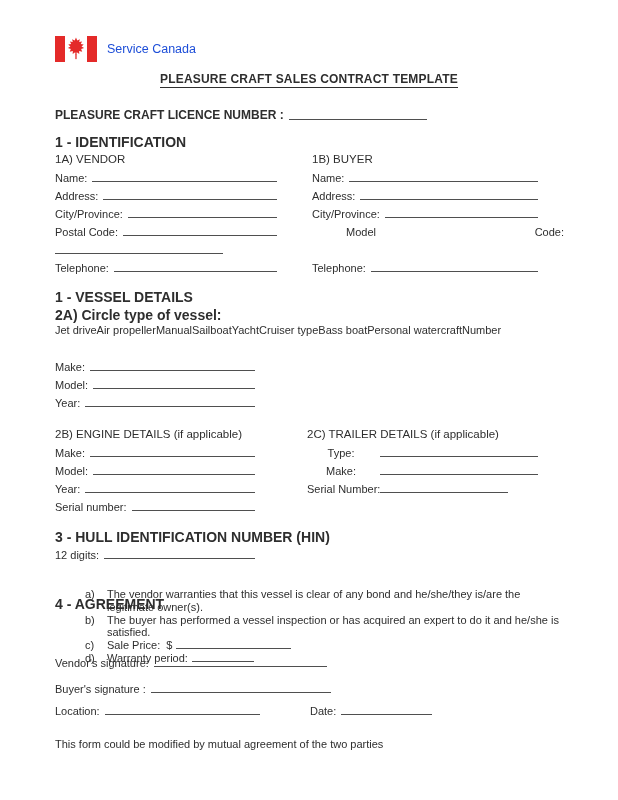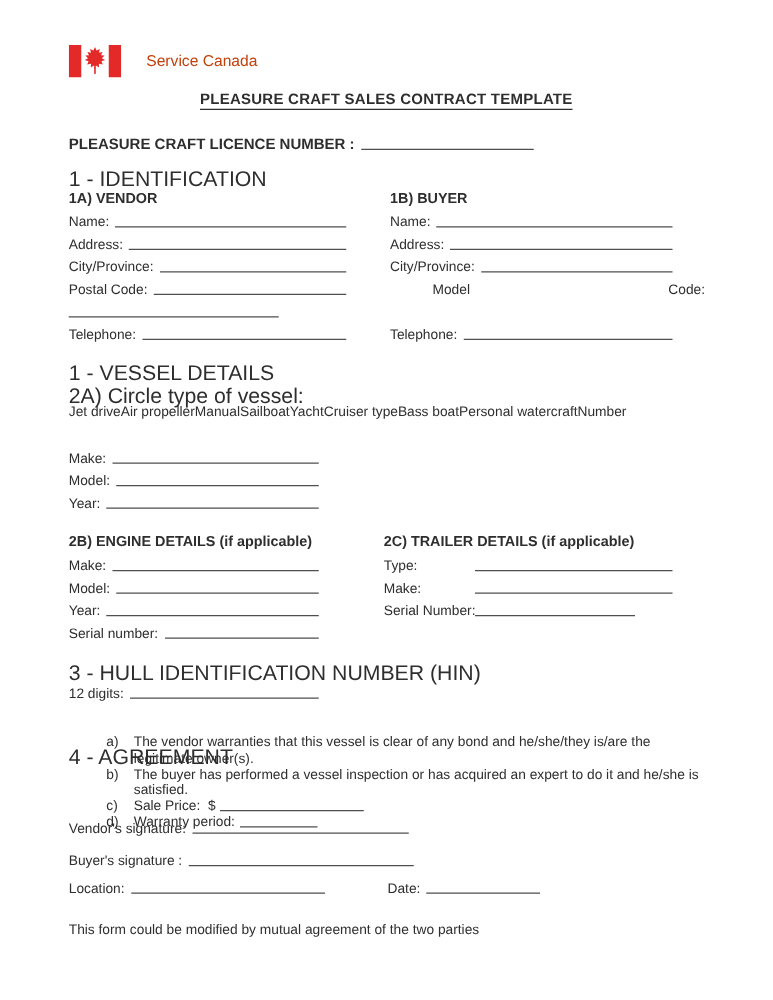--- a/index.html
+++ b/index.html
@@ -4,55 +4,55 @@
 <style>
   * { margin:0; padding:0; box-sizing:border-box; }
   html,body { background:#ffffff; }
   body {
     width:618px; height:800px; position:relative;
     font-family:"Liberation Sans","DejaVu Sans",sans-serif;
     font-size:11px; color:#2e2e2e;
   }
   .page { position:relative; width:618px; height:800px; background:#ffffff; overflow:hidden; }
   .abs { position:absolute; }
-  .sechead { font-weight:normal; font-size:17px; }
+  .sechead { font-weight:bold; font-size:14px; }
 
   
   .brand-row { left:55px; top:36px; display:flex; align-items:center; }
   .flag { width:42px; height:26px; display:block; }
-  .brand-text { margin-left:20px; font-size:12.5px; color:#c2410c; }
+  .brand-text { margin-left:10px; font-size:12.5px; color:#1d4ed8; }
 
   
   .title { left:0; top:72px; width:618px; text-align:center; font-weight:bold; font-size:12px; }
   .title span { border-bottom:1.5px solid #2e2e2e; padding-bottom:1px; letter-spacing:.2px; }
 
   
   .frow { display:flex; align-items:flex-end; height:18px; }
   .frow .lbl { white-space:nowrap; padding-bottom:1px; }
   .fill { flex:1 1 auto; border-bottom:1px solid #4f4f4f; margin-left:5px; margin-bottom:3px; height:0; }
   .uline { display:inline-block; border-bottom:1px solid #4f4f4f; height:10px; }
 
   .licence-row { left:55px; top:105px; width:372px; font-size:12px; }
   .licence-row .lbl { font-weight:bold; }
 
   .sec1-head { left:55px; top:134px; }
   .vendor-col { left:55px; top:149px; width:222px; }
   .buyer-col  { left:312px; top:149px; width:226px; }
-  .colhead { height:18px; font-weight:bold; font-size:11.5px; display:flex; align-items:flex-end; padding-bottom:2px; }
+  .colhead { height:18px; font-weight:normal; font-size:11.5px; display:flex; align-items:flex-end; padding-bottom:2px; }
   .postal-split { display:flex; justify-content:space-between; width:252px; padding-left:34px; }
   .empty-row { height:18px; }
 
   .sec2-head { left:55px; top:289px; }
   .sec2a-head { left:55px; top:307px; }
   .types-row { left:55px; top:324px; width:487px; display:flex; justify-content:flex-start; white-space:nowrap; }
 
   .vessel-col { left:55px; top:356px; width:200px; }
   .engine-col { left:55px; top:424px; width:200px; }
   .trailer-col { left:307px; top:424px; width:231px; }
-  .trailer-col .lbl { width:68px; text-align:left; flex:none; }
+  .trailer-col .lbl { width:68px; text-align:center; flex:none; }
   .trailer-col .short { margin-right:30px; }
 
   .sec3-head { left:55px; top:529px; }
   .hin-row { left:55px; top:544px; width:200px; }
 
   .sec4-head { left:55px; top:596px; }
   .agreement { left:55px; top:588px; width:510px; line-height:12.5px; }
   .ag-item { display:flex; align-items:flex-start; margin-bottom:0.5px; }
   .ag-letter { flex:none; width:22px; margin-left:30px; }
   .ag-text { width:462px; white-space:pre-wrap; }

